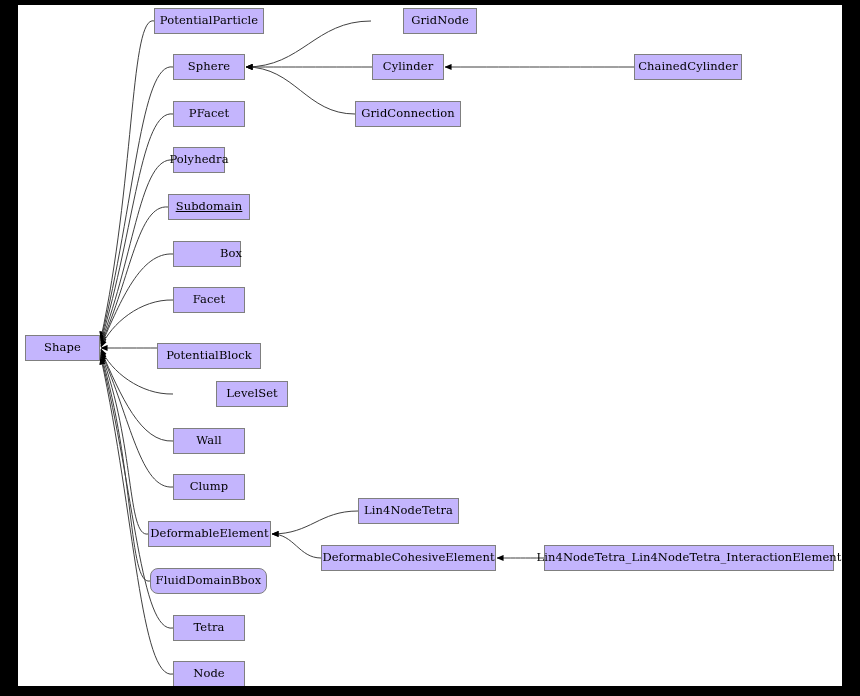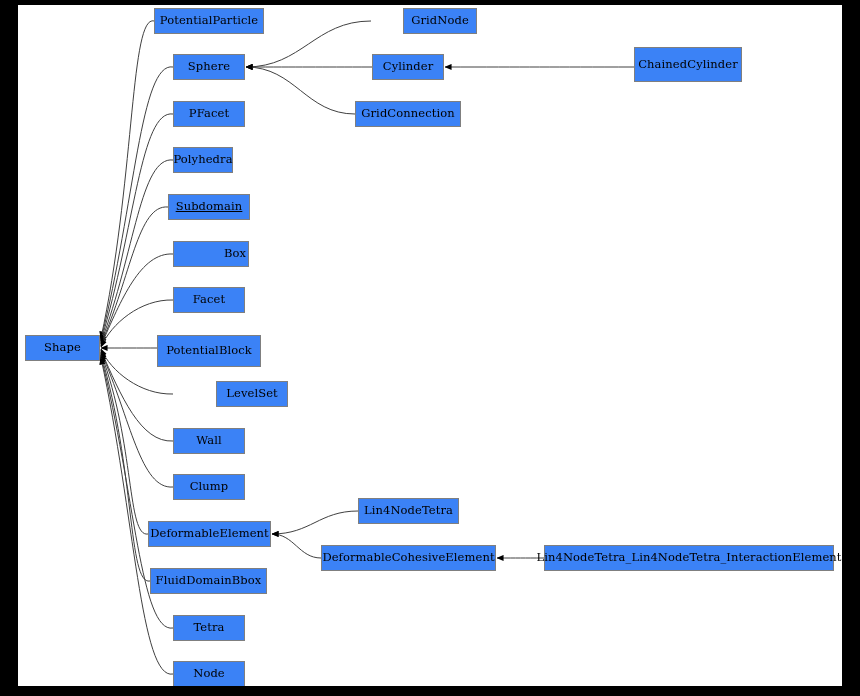--- a/index.html
+++ b/index.html
@@ -21,21 +21,21 @@
   #graph{
     position:absolute;
     left:0;top:0;
     width:824px;height:681px;
     display:block;
   }
   .node-box{
     position:absolute;
     box-sizing:border-box;
     border:1px solid #7f7f7f;
-    background:#3b82f6;
+    background:#c4b5fd;
     color:#000000;
     display:flex;
     align-items:center;
     justify-content:center;
     font-size:11.5px;
     line-height:1;
     white-space:nowrap;
     letter-spacing:.1px;
   }
   .node-label{
@@ -85,66 +85,66 @@
         </div>
         <div class="node-box" style="left: 136px; top: 3px; width: 110px; height: 26px;">
           <span class="node-label">PotentialParticle</span>
         </div>
         <div class="node-box" style="left: 155px; top: 49px; width: 72px; height: 26px;">
           <span class="node-label">Sphere</span>
         </div>
         <div class="node-box" style="left: 155px; top: 96px; width: 72px; height: 26px;">
           <span class="node-label">PFacet</span>
         </div>
-        <div class="node-box" style="left: 155px; top: 142px; width: 60px; height: 26px;">
+        <div class="node-box" style="left: 155px; top: 142px; width: 52px; height: 26px;">
           <span class="node-label">Polyhedra</span>
         </div>
         <div class="node-box" style="left: 150px; top: 189px; width: 82px; height: 26px; text-decoration: underline;">
           <span class="node-label">Subdomain</span>
         </div>
-        <div class="node-box" style="left: 155px; top: 236px; width: 76px; height: 26px; padding-left: 48px;">
+        <div class="node-box" style="left: 155px; top: 236px; width: 68px; height: 26px; padding-left: 48px;">
           <span class="node-label">Box</span>
         </div>
         <div class="node-box" style="left: 155px; top: 282px; width: 72px; height: 26px;">
           <span class="node-label">Facet</span>
         </div>
-        <div class="node-box" style="left: 139px; top: 330px; width: 104px; height: 32px;">
+        <div class="node-box" style="left: 139px; top: 338px; width: 104px; height: 26px;">
           <span class="node-label">PotentialBlock</span>
         </div>
         <div class="node-box" style="left: 155px; top: 376px; width: 72px; height: 26px; margin-left: 43px;">
           <span class="node-label">LevelSet</span>
         </div>
         <div class="node-box" style="left: 155px; top: 423px; width: 72px; height: 26px;">
           <span class="node-label">Wall</span>
         </div>
         <div class="node-box" style="left: 155px; top: 469px; width: 72px; height: 26px;">
           <span class="node-label">Clump</span>
         </div>
         <div class="node-box" style="left: 130px; top: 516px; width: 123px; height: 26px;">
           <span class="node-label">DeformableElement</span>
         </div>
-        <div class="node-box" style="left: 132px; top: 563px; width: 117px; height: 26px;">
+        <div class="node-box" style="left: 132px; top: 563px; width: 117px; height: 26px; border-radius: 8px;">
           <span class="node-label">FluidDomainBbox</span>
         </div>
         <div class="node-box" style="left: 155px; top: 610px; width: 72px; height: 26px;">
           <span class="node-label">Tetra</span>
         </div>
         <div class="node-box" style="left: 155px; top: 656px; width: 72px; height: 26px;">
           <span class="node-label">Node</span>
         </div>
         <div class="node-box" style="left: 353px; top: 3px; width: 74px; height: 26px; margin-left: 32px;">
           <span class="node-label">GridNode</span>
         </div>
         <div class="node-box" style="left: 354px; top: 49px; width: 72px; height: 26px; align-items: center;">
           <span class="node-label">Cylinder</span>
         </div>
         <div class="node-box" style="left: 337px; top: 96px; width: 106px; height: 26px;">
           <span class="node-label">GridConnection</span>
         </div>
-        <div class="node-box" style="left: 616px; top: 42px; width: 108px; height: 35px;">
+        <div class="node-box" style="left: 616px; top: 49px; width: 108px; height: 26px;">
           <span class="node-label">ChainedCylinder</span>
         </div>
         <div class="node-box" style="left: 340px; top: 493px; width: 101px; height: 26px;">
           <span class="node-label">Lin4NodeTetra</span>
         </div>
         <div class="node-box" style="left: 303px; top: 540px; width: 175px; height: 26px;">
           <span class="node-label">DeformableCohesiveElement</span>
         </div>
         <div class="node-box" style="left: 526px; top: 540px; width: 290px; height: 26px;">
           <span class="node-label">Lin4NodeTetra_Lin4NodeTetra_InteractionElement</span>

